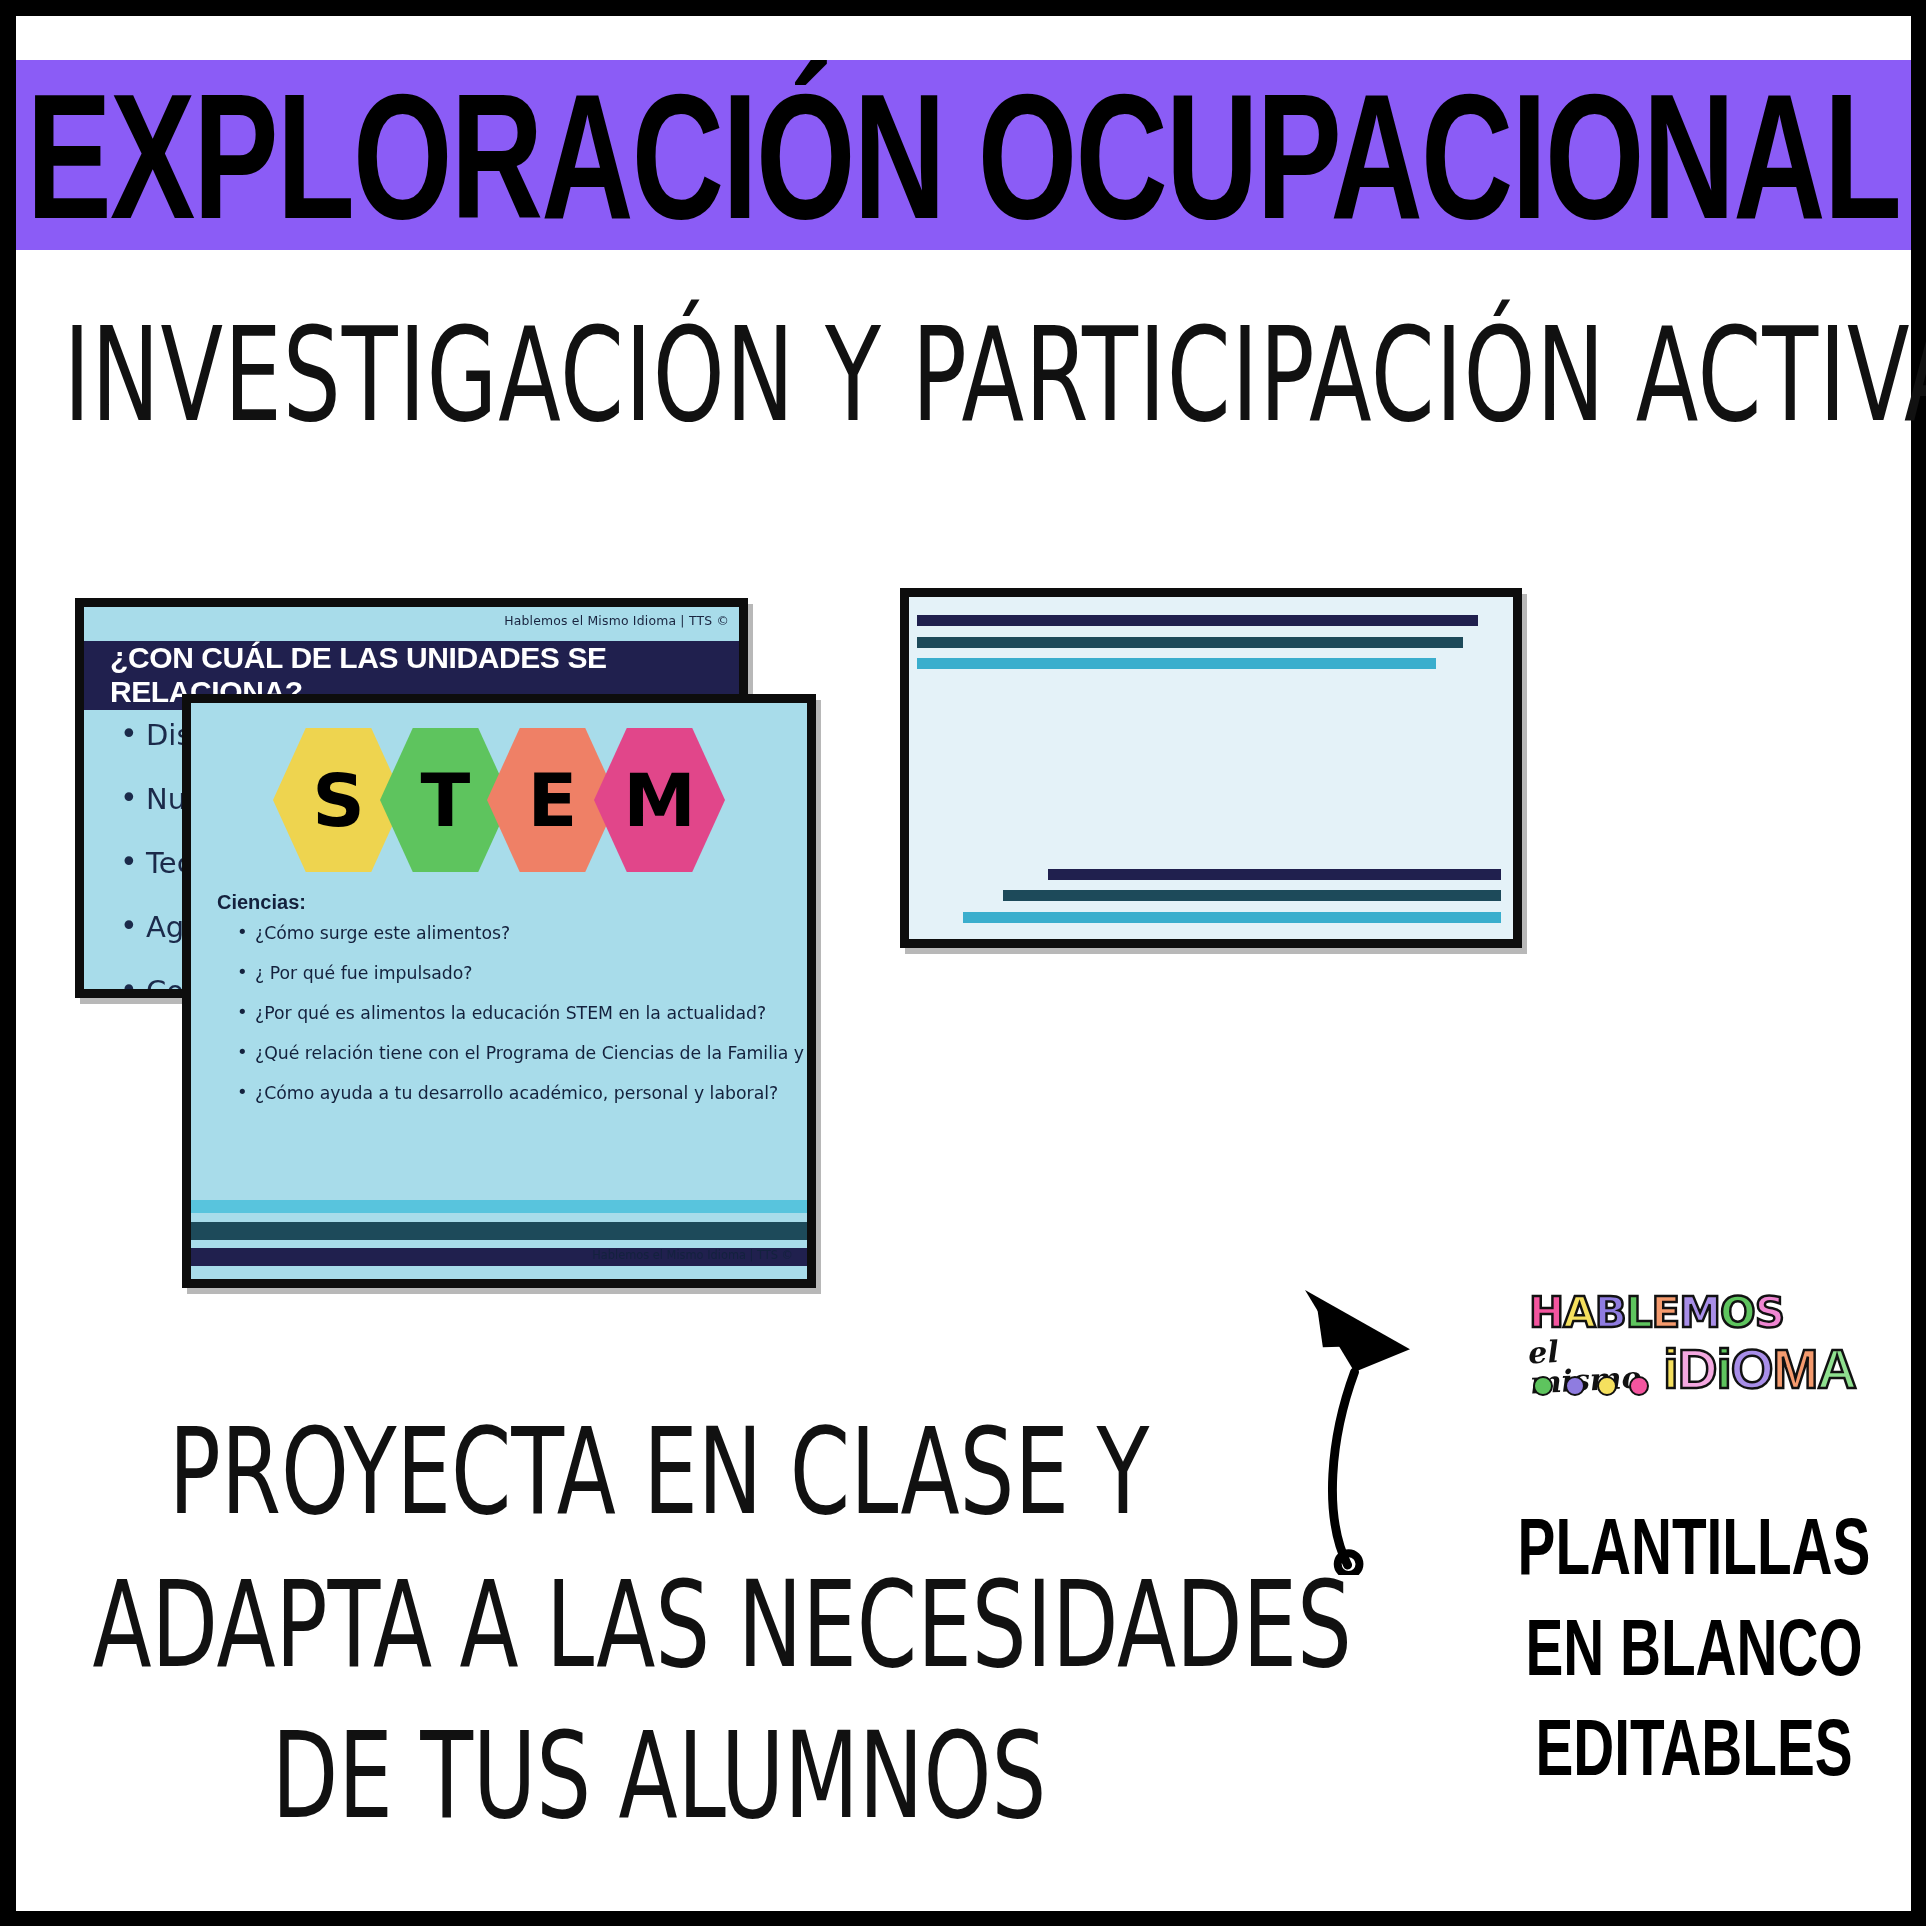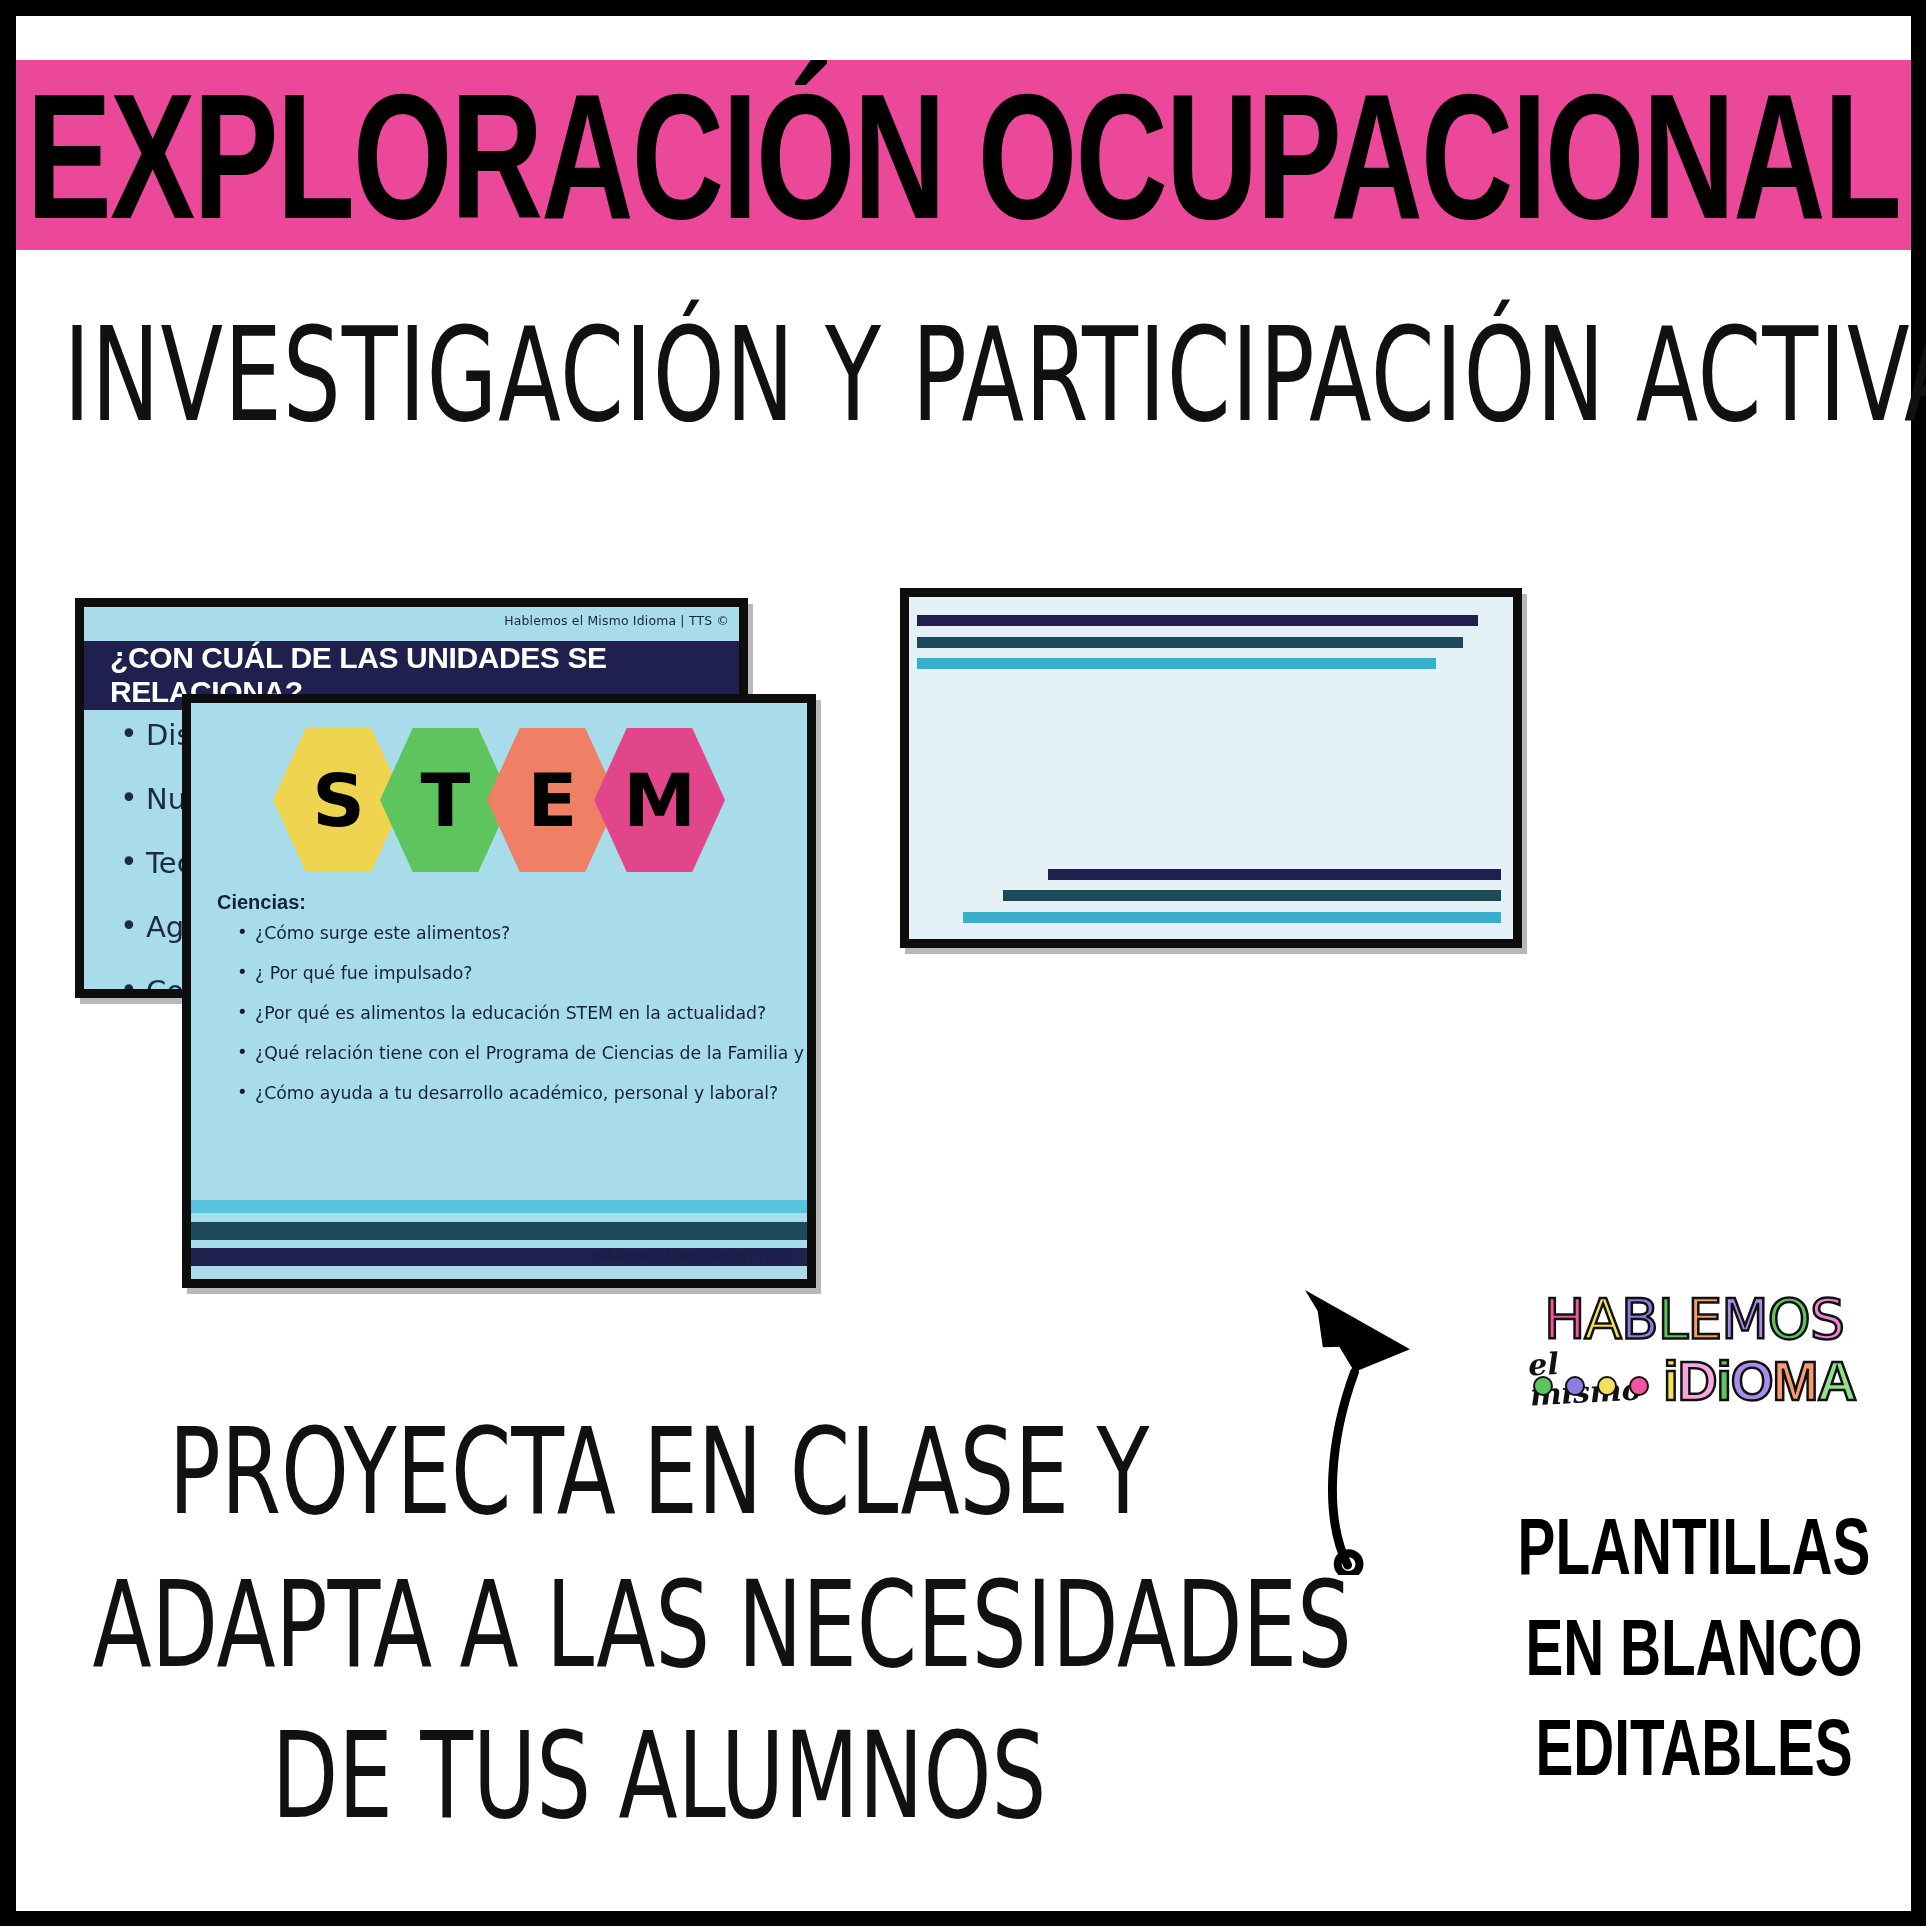--- a/index.html
+++ b/index.html
@@ -13,21 +13,21 @@
   #root{
     position:absolute;inset:0;
     background:#ffffff;
     border:16px solid #000000;
     box-sizing:border-box;
   }
 
   
   .banner{
     position:absolute;left:0;right:0;top:44px;height:190px;
-    background:#ec4899;
+    background:#8b5cf6;
     display:flex;align-items:center;justify-content:center;
     overflow:hidden;
   }
   .banner-title{
     font-family:"Liberation Sans Narrow","Liberation Sans",sans-serif;
     font-weight:bold;
     font-size:139px;
     line-height:1;
     color:#000;
     transform:scaleY(1.28) scaleX(0.92);
@@ -171,22 +171,22 @@
     transform-origin:center top;
   }
   .bigtext span{display:block;white-space:nowrap;}
 
   
   .logo{
     position:absolute; left:1513px; top:1277px; width:327px;
   }
   .logo .l1{
     font-family:"DejaVu Sans","Liberation Sans",sans-serif;
-    font-weight:normal;font-size:55px;line-height:.95;
-    letter-spacing:-1px;white-space:nowrap;margin-left:15px;
+    font-weight:bold;font-size:42px;line-height:.95;
+    letter-spacing:-1px;white-space:nowrap;
   }
   .logo .l1 i{font-style:normal;-webkit-text-stroke:2.5px #111;}
   .logo .row2{display:flex;align-items:flex-end;margin-top:2px;}
   .logo .script{
     font-family:"DejaVu Serif","Liberation Serif",serif;
     font-style:italic;font-weight:bold;font-size:30px;color:#111;
     margin-right:4px;line-height:1;
     transform:rotate(-3deg);
   }
   .logo .l2{

